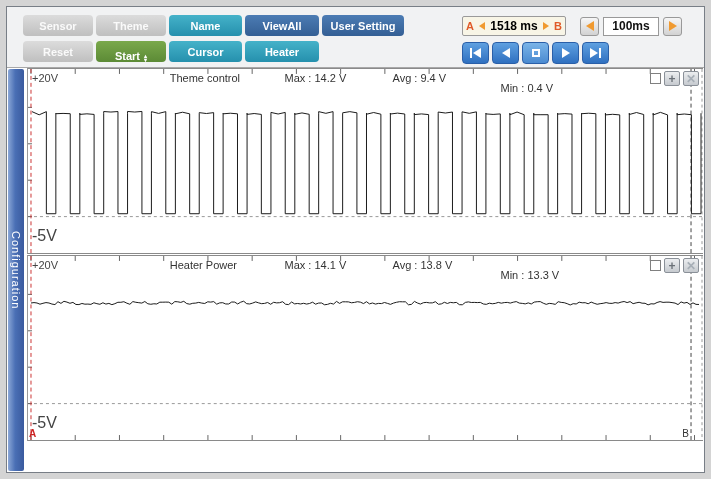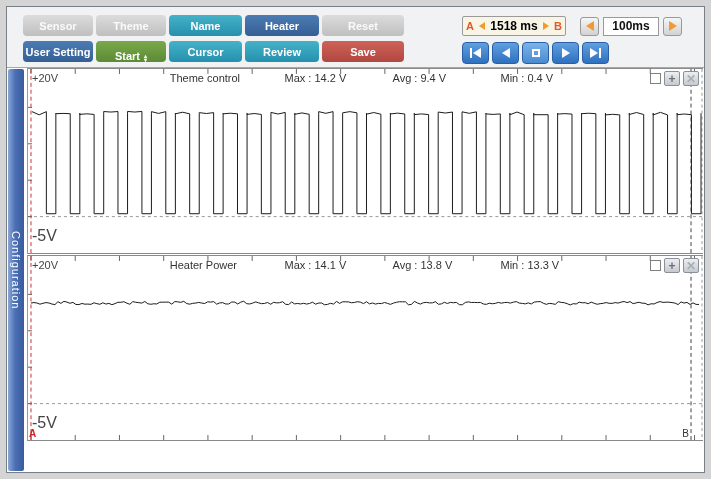--- a/index.html
+++ b/index.html
@@ -74,21 +74,21 @@
   .plot-col{width:676px;flex:0 0 676px;display:flex;flex-direction:column;margin-left:3px;}
   .panel{position:relative;height:186px;border-top:1px solid #8a8a8a;border-bottom:1px solid #8a8a8a;border-left:1px solid #9a9a9a;background:#fff;}
   .panel+.panel{margin-top:1px;}
   .scope-canvas{position:absolute;inset:0;width:100%;height:100%;}
 
   .panel-hdr{position:absolute;top:1px;left:0;right:0;height:17px;font-size:11px;color:#333;}
   .vtop{position:absolute;left:4px;top:2px;color:#444;}
   .sig-title{position:absolute;left:21%;top:2px;}
   .stat-max{position:absolute;left:38%;top:2px;}
   .stat-avg{position:absolute;left:54%;top:2px;}
-  .stat-min{position:absolute;left:70%;top:2px;}
+  .stat-min{position:absolute;left:70%;top:12px;}
   .hdr-ctrls{position:absolute;right:4px;top:1px;display:flex;gap:3px;align-items:center;}
   .chk{width:11px;height:11px;border:1px solid #808080;background:#fff;cursor:pointer;padding:0;}
   .mini-btn{width:16px;height:15px;border:1px solid #8a9098;border-radius:2px;
     background:linear-gradient(#eceef0,#c6cacf);display:flex;align-items:center;justify-content:center;
     font-size:12px;font-weight:bold;color:#6b7178;cursor:pointer;padding:0;line-height:1;}
   .mini-btn.x{color:#a6aeb6;}
   .vbot{position:absolute;left:4px;bottom:8px;font-size:16px;color:#444;}
   .marker-a{position:absolute;left:1px;bottom:1px;font-size:10px;color:#cc2222;font-weight:bold;}
   .marker-b{position:absolute;right:14px;bottom:1px;font-size:10px;color:#333;}
   .bottom-strip{height:4px;}
@@ -105,43 +105,40 @@
         <button class="tbtn disabled">
             <span>Sensor</span>
           </button>
         <button class="tbtn disabled">
             <span>Theme</span>
           </button>
         <button class="tbtn teal">
             <span>Name</span>
           </button>
         <button class="tbtn blue">
-            <span>Heater</span>
+            <span>ViewAll</span>
+          </button>
+        <button class="tbtn blue">
+            <span>User Setting</span>
           </button>
         <button class="tbtn disabled">
             <span>Reset</span>
-          </button>
-        <button class="tbtn blue">
-            <span>User Setting</span>
           </button>
         <button class="tbtn green">
             <span>Start</span>
             <span class="spin">
               <span>▴</span>
               <span>▾</span>
             </span>
           </button>
         <button class="tbtn teal">
             <span>Cursor</span>
           </button>
         <button class="tbtn teal">
-            <span>Review</span>
-          </button>
-        <button class="tbtn red">
-            <span>Save</span>
+            <span>Heater</span>
           </button>
       </div>
 
       <div class="right-cluster">
         <div class="rc-row1">
           <div class="time-widget">
             <span class="ab">A</span>
             <span class="tri tri-l-o"></span>
             <span class="time-val">1518 ms</span>
             <span class="tri tri-r-o"></span>

